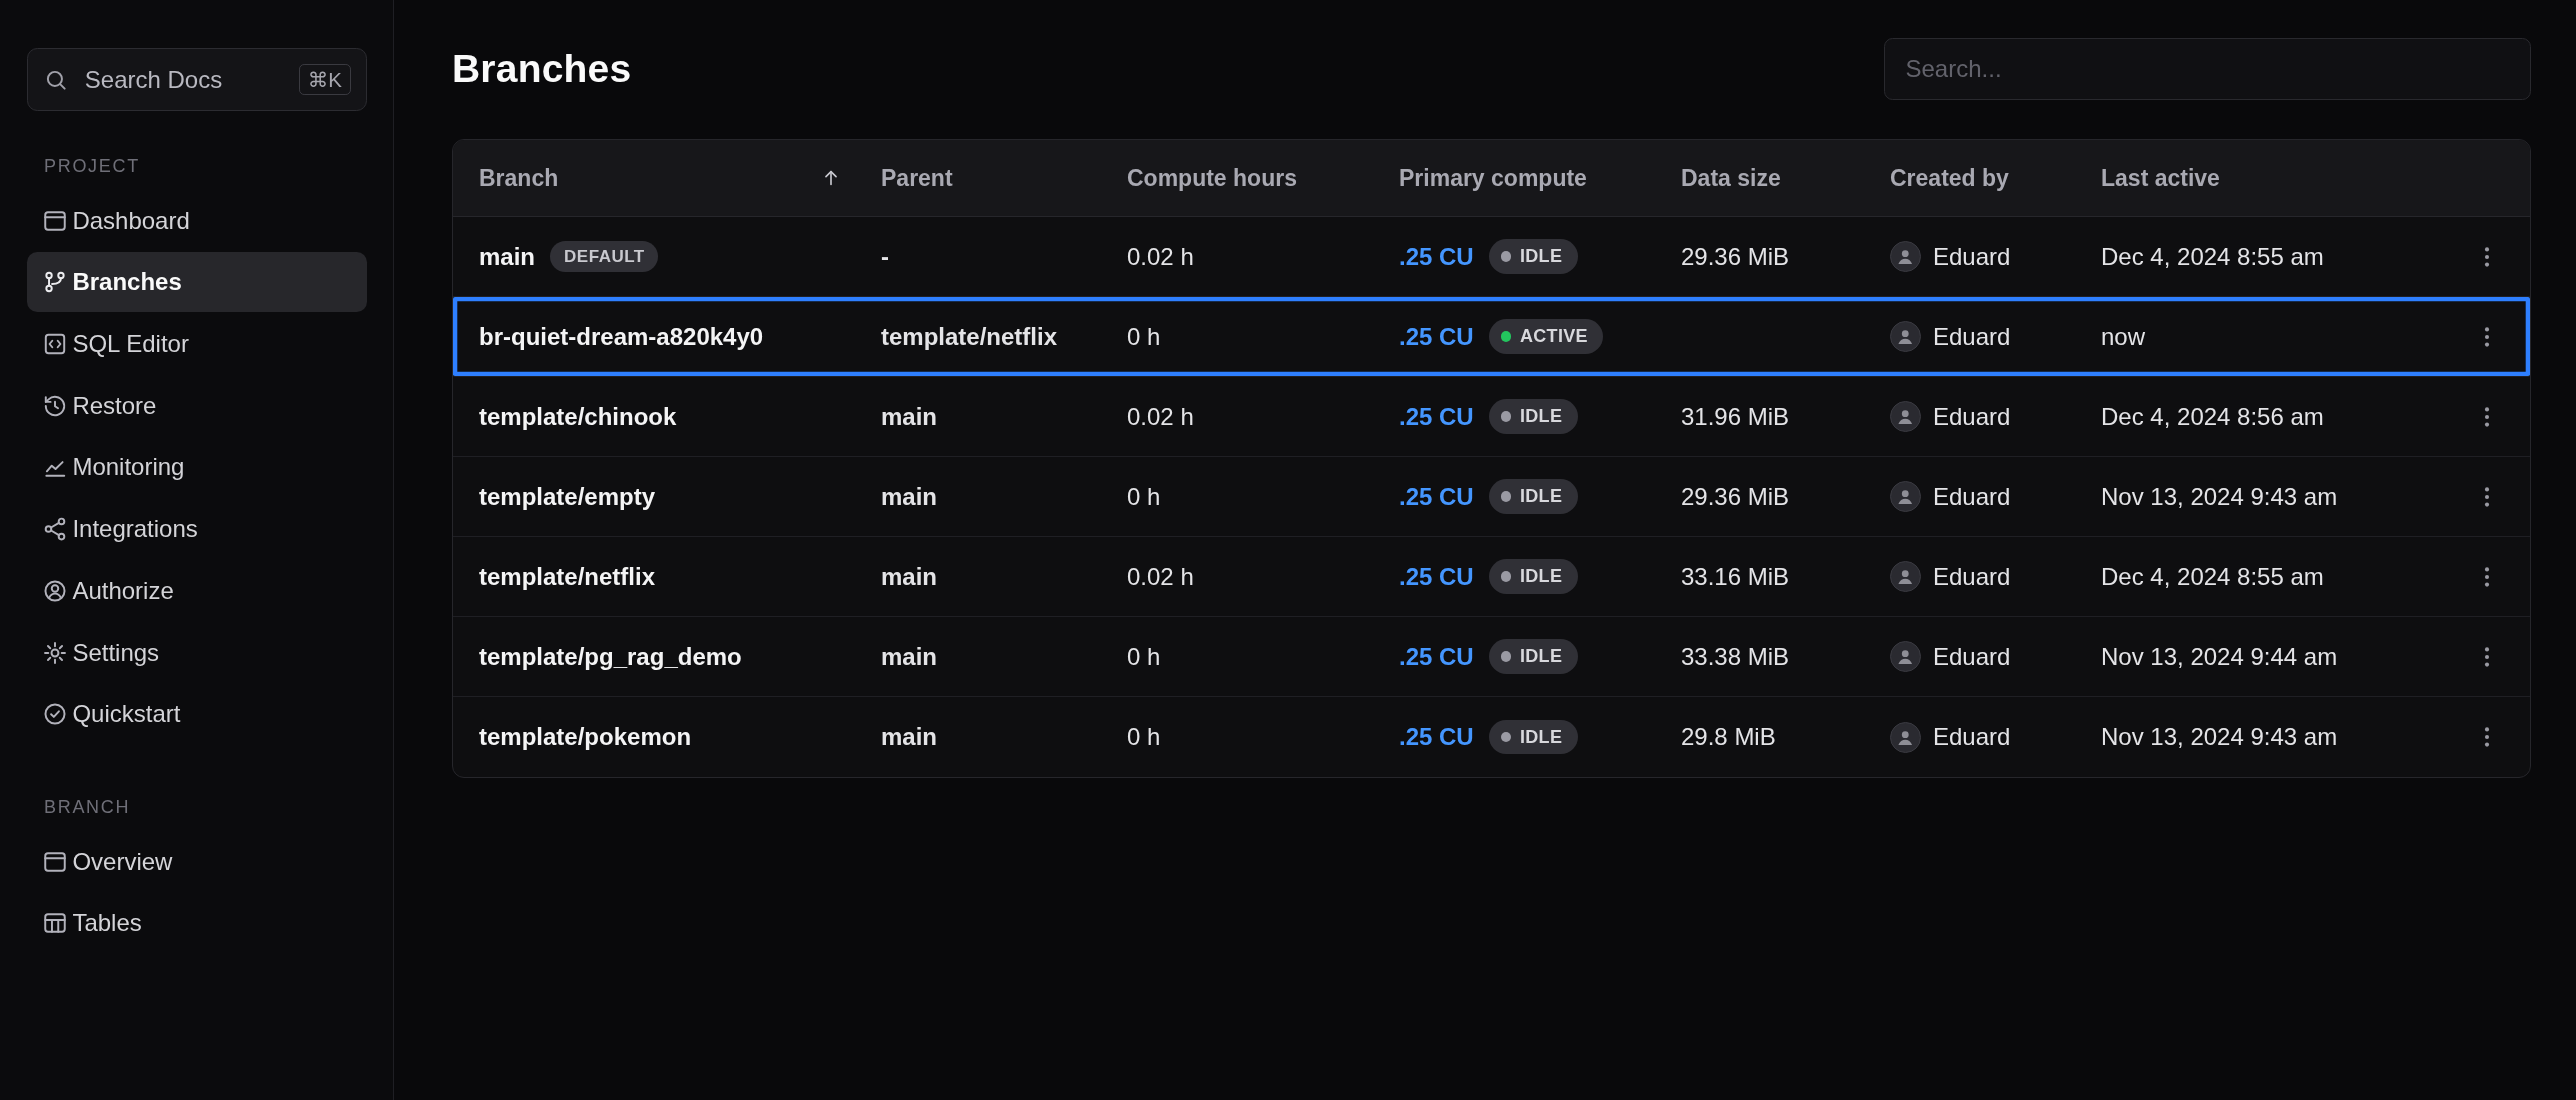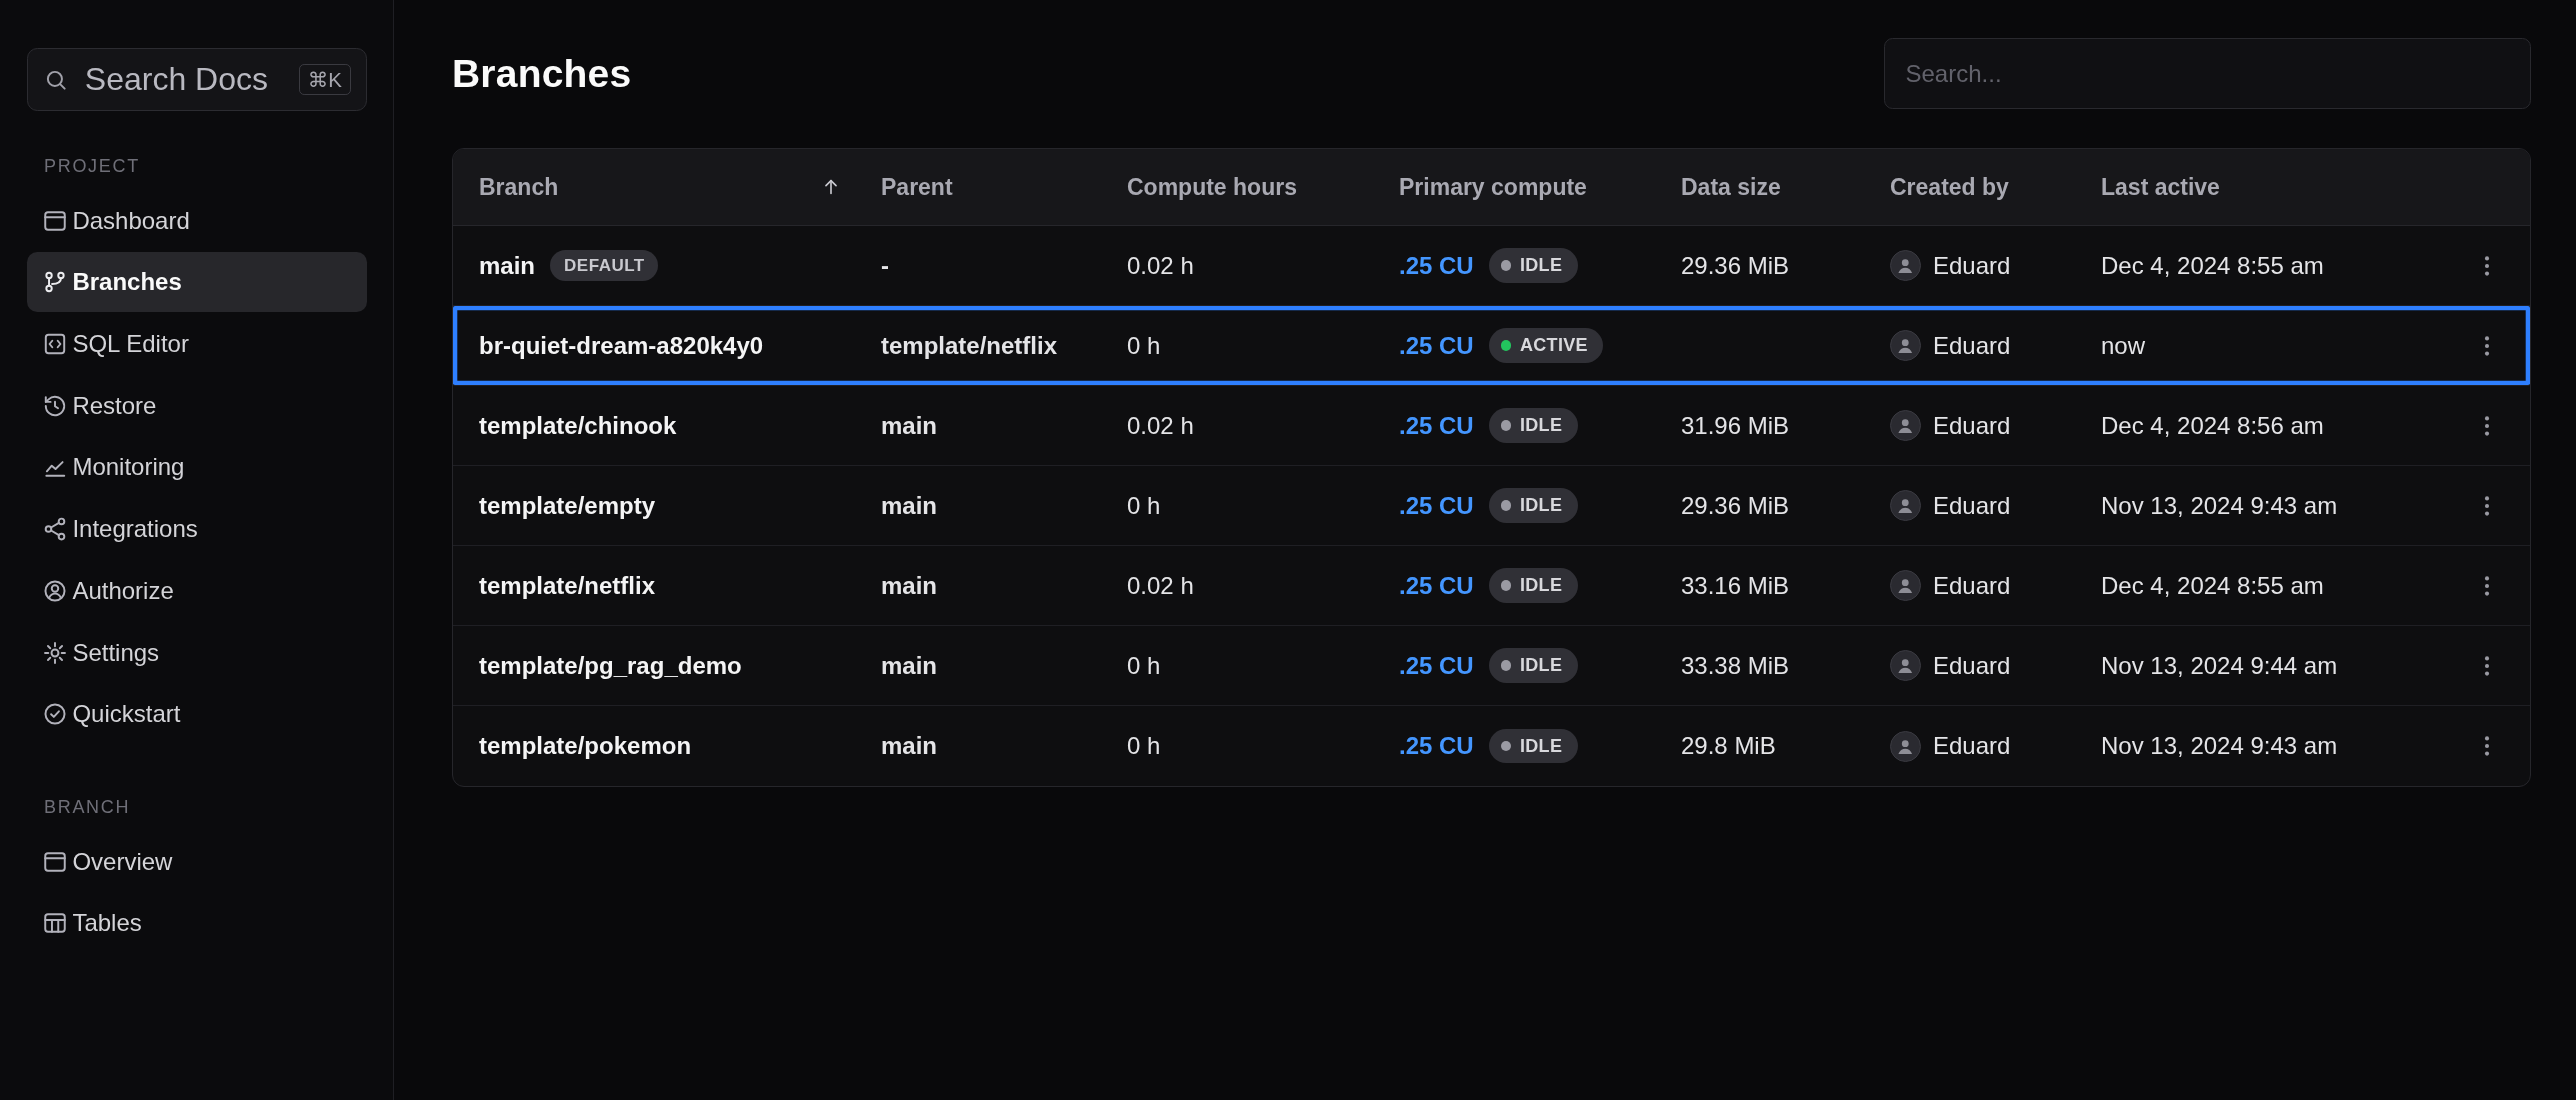--- a/index.html
+++ b/index.html
@@ -20,21 +20,21 @@
     display:flex; flex-direction:column;
   }
   .search-docs {
     height:63px; width:100%;
     background:#141417;
     border:0.9px solid #2c2c31;
     border-radius:10.3px;
     display:flex; align-items:center; gap:15.4px;
     padding:0 15.4px; cursor:pointer;
   }
-  .search-docs .sd-label { font-size:32px; color:#b9b9c1; }
+  .search-docs .sd-label { font-size:24px; color:#b9b9c1; }
   .search-docs kbd {
     margin-left:auto;
     font-family:"Liberation Sans","DejaVu Sans",sans-serif;
     font-size:20.5px; color:#a6a6ae;
     border:0.9px solid #3a3a40; border-radius:5.1px;
     padding:2.6px 7.7px;
   }
   .section-label {
     font-size:18px; letter-spacing:1.7px; color:#6f6f78;
     margin:45px 0 13.7px 17px; font-weight:500;
@@ -49,21 +49,21 @@
   }
   .nav-item svg { stroke:#b2b2bb; flex:none; }
   .nav-item.active { background:#27272b; color:#fafafa; font-weight:600; }
   .nav-item.active svg { stroke:#ececef; }
   
   .main { flex:1; padding:0 45px 0 58px; }
   .topbar { margin-top:38px; display:flex; align-items:center; }
   .page-title { font-size:39px; font-weight:700; color:#fafafa; letter-spacing:0.2px; }
   .top-right { margin-left:auto; display:flex; align-items:center; gap:17px; }
   .search-input {
-    width:647px; height:71px;
+    width:647px; height:62px;
     background:#101013; border:0.9px solid #29292e;
     border-radius:8.6px; padding:0 20.5px;
     font-size:24px; color:#ededf0;
     font-family:"Liberation Sans","DejaVu Sans",sans-serif;
     outline:none;
   }
   .search-input::placeholder { color:#62626b; }
   .new-branch-btn {
     height:53px; padding:0 26px;
     background:#e9e9eb; color:#151518;

